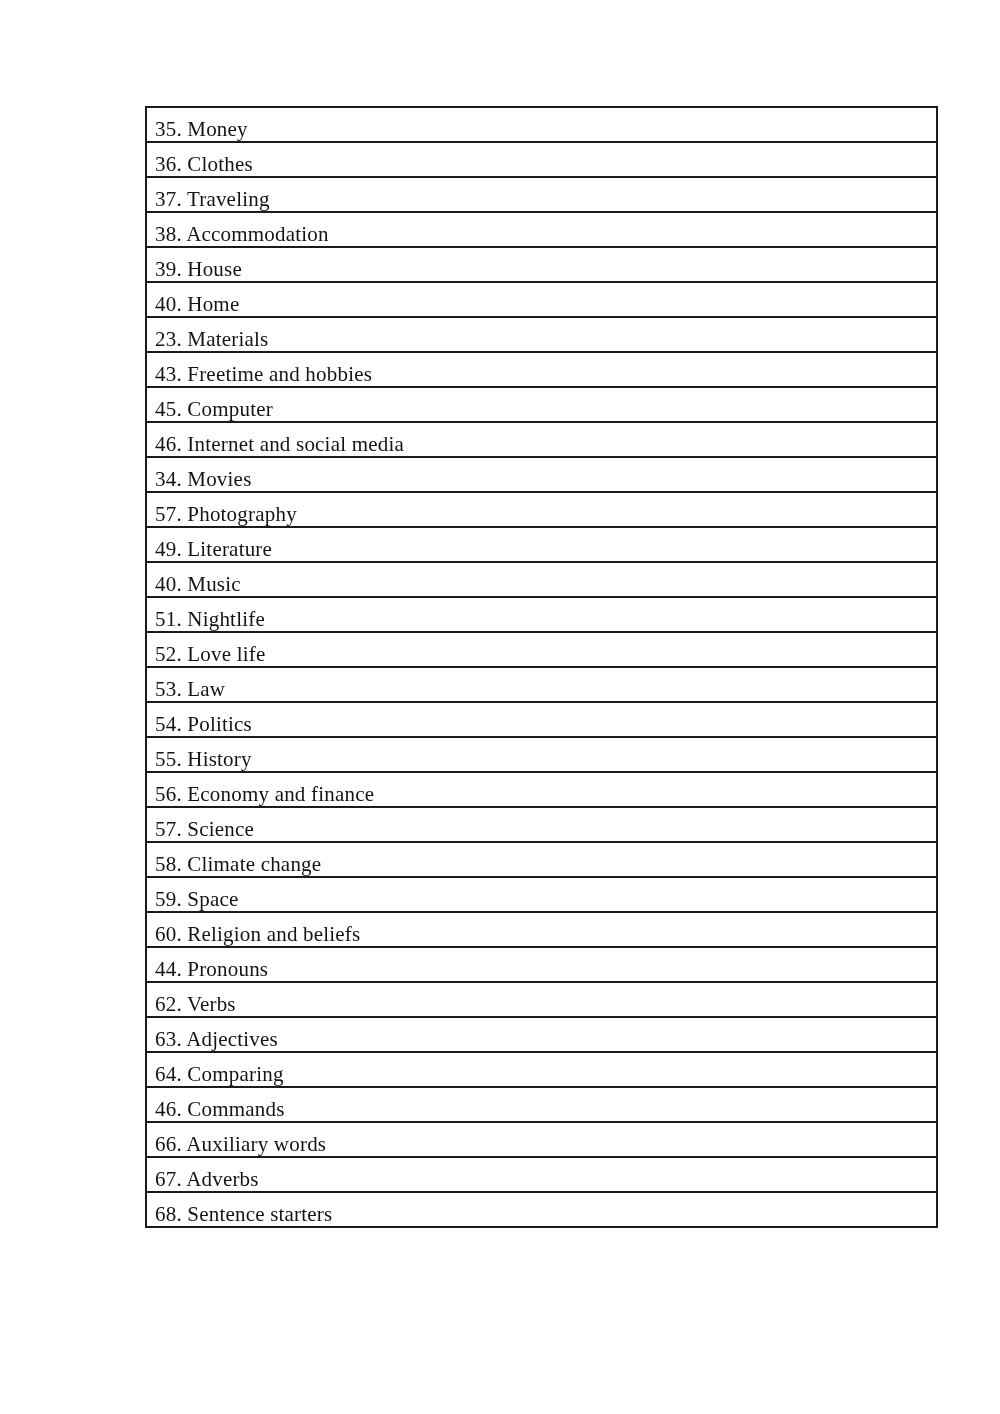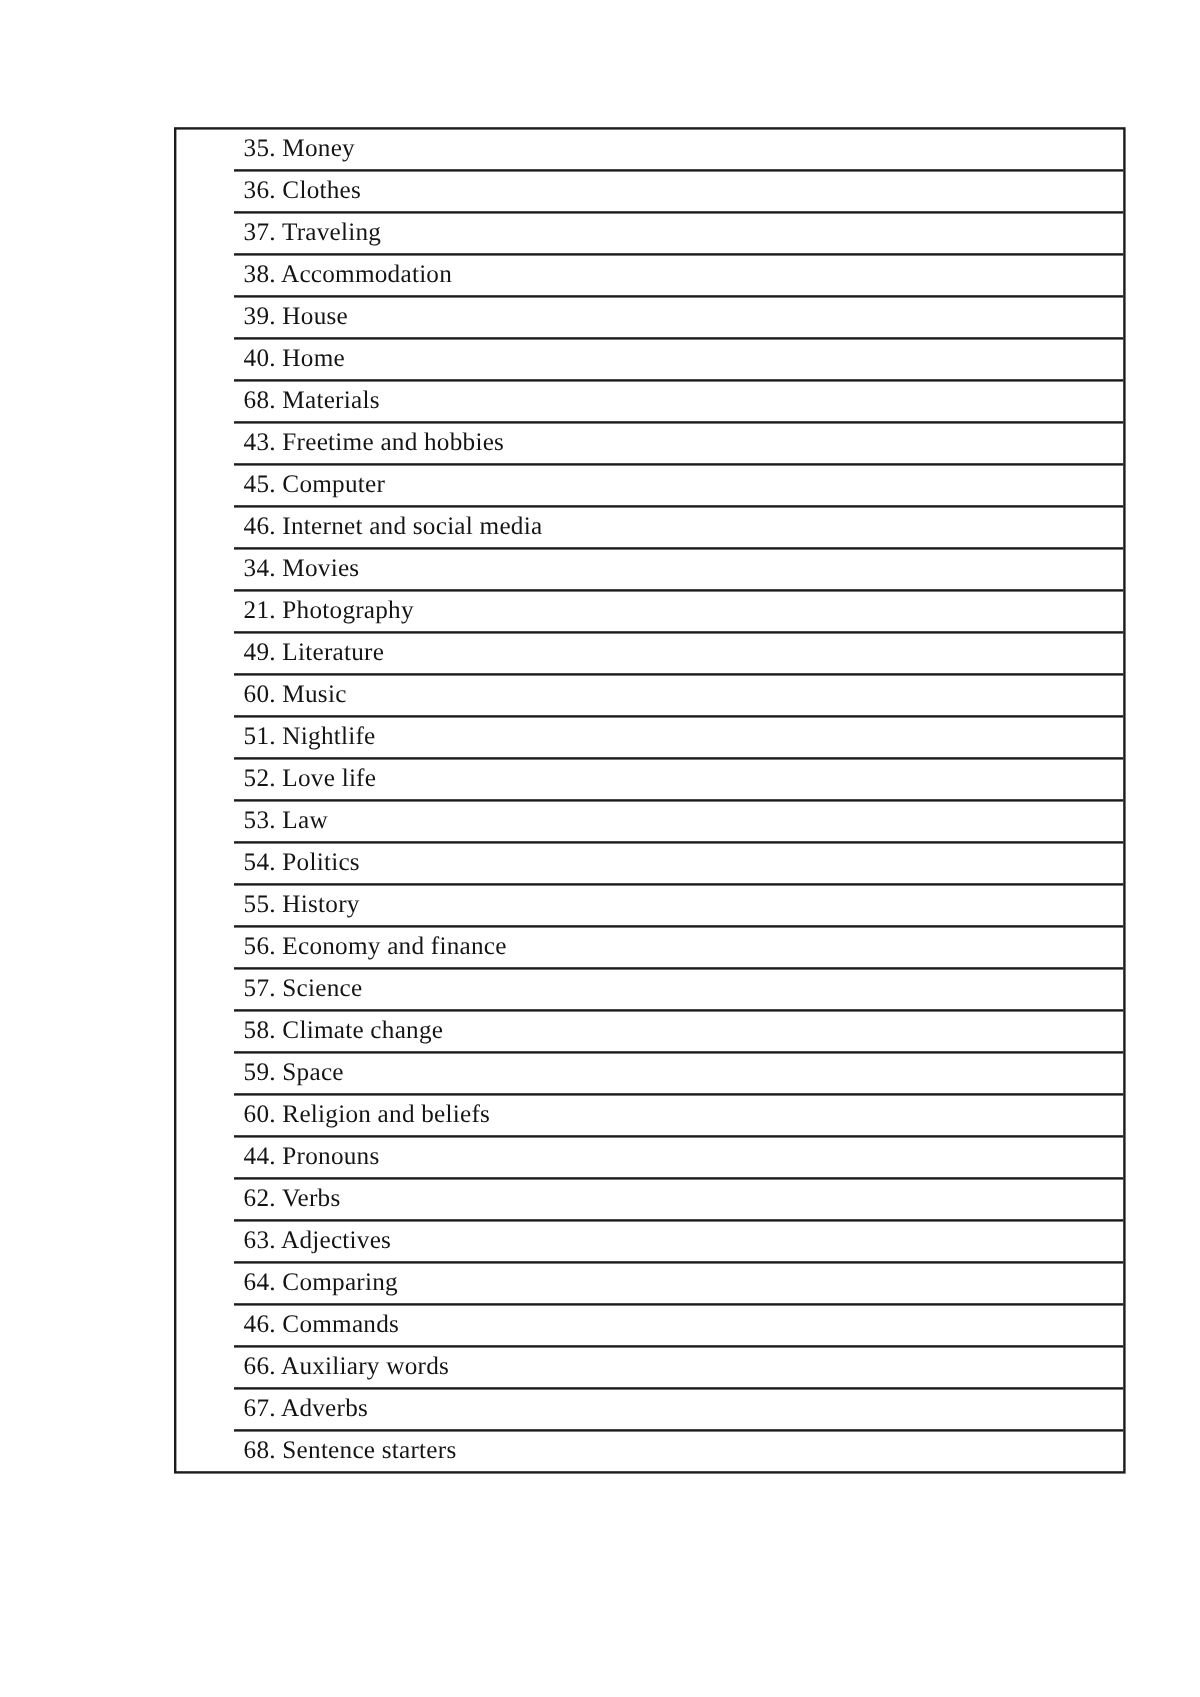--- a/index.html
+++ b/index.html
@@ -22,25 +22,24 @@
     height: 1122px;
     border: 2px solid #1b1b1b;
     box-sizing: border-box;
     display: flex;
     flex-direction: column;
     background: #ffffff;
   }
   .toc-row {
     flex: 1 1 0;
     display: flex;
-    align-items: center;
+    align-items: flex-end;
     border-top: 2px solid #1b1b1b;
     box-sizing: border-box;
     overflow: hidden;
-    margin-left: 48px;
   }
   .toc-row:first-child {
     border-top: none;
   }
   .toc-row .row-text {
     padding-left: 8px;
     font-size: 21px;
     line-height: 1;
     color: #141414;
     letter-spacing: 0.2px;
@@ -64,42 +63,42 @@
   <div class="toc-row">
       <span class="row-text">38. Accommodation</span>
     </div>
   <div class="toc-row">
       <span class="row-text">39. House</span>
     </div>
   <div class="toc-row">
       <span class="row-text">40. Home</span>
     </div>
   <div class="toc-row">
-      <span class="row-text">68. Materials</span>
+      <span class="row-text">23. Materials</span>
     </div>
   <div class="toc-row">
       <span class="row-text">43. Freetime and hobbies</span>
     </div>
   <div class="toc-row">
       <span class="row-text">45. Computer</span>
     </div>
   <div class="toc-row">
       <span class="row-text">46. Internet and social media</span>
     </div>
   <div class="toc-row">
       <span class="row-text">34. Movies</span>
     </div>
   <div class="toc-row">
-      <span class="row-text">21. Photography</span>
+      <span class="row-text">57. Photography</span>
     </div>
   <div class="toc-row">
       <span class="row-text">49. Literature</span>
     </div>
   <div class="toc-row">
-      <span class="row-text">60. Music</span>
+      <span class="row-text">40. Music</span>
     </div>
   <div class="toc-row">
       <span class="row-text">51. Nightlife</span>
     </div>
   <div class="toc-row">
       <span class="row-text">52. Love life</span>
     </div>
   <div class="toc-row">
       <span class="row-text">53. Law</span>
     </div>

